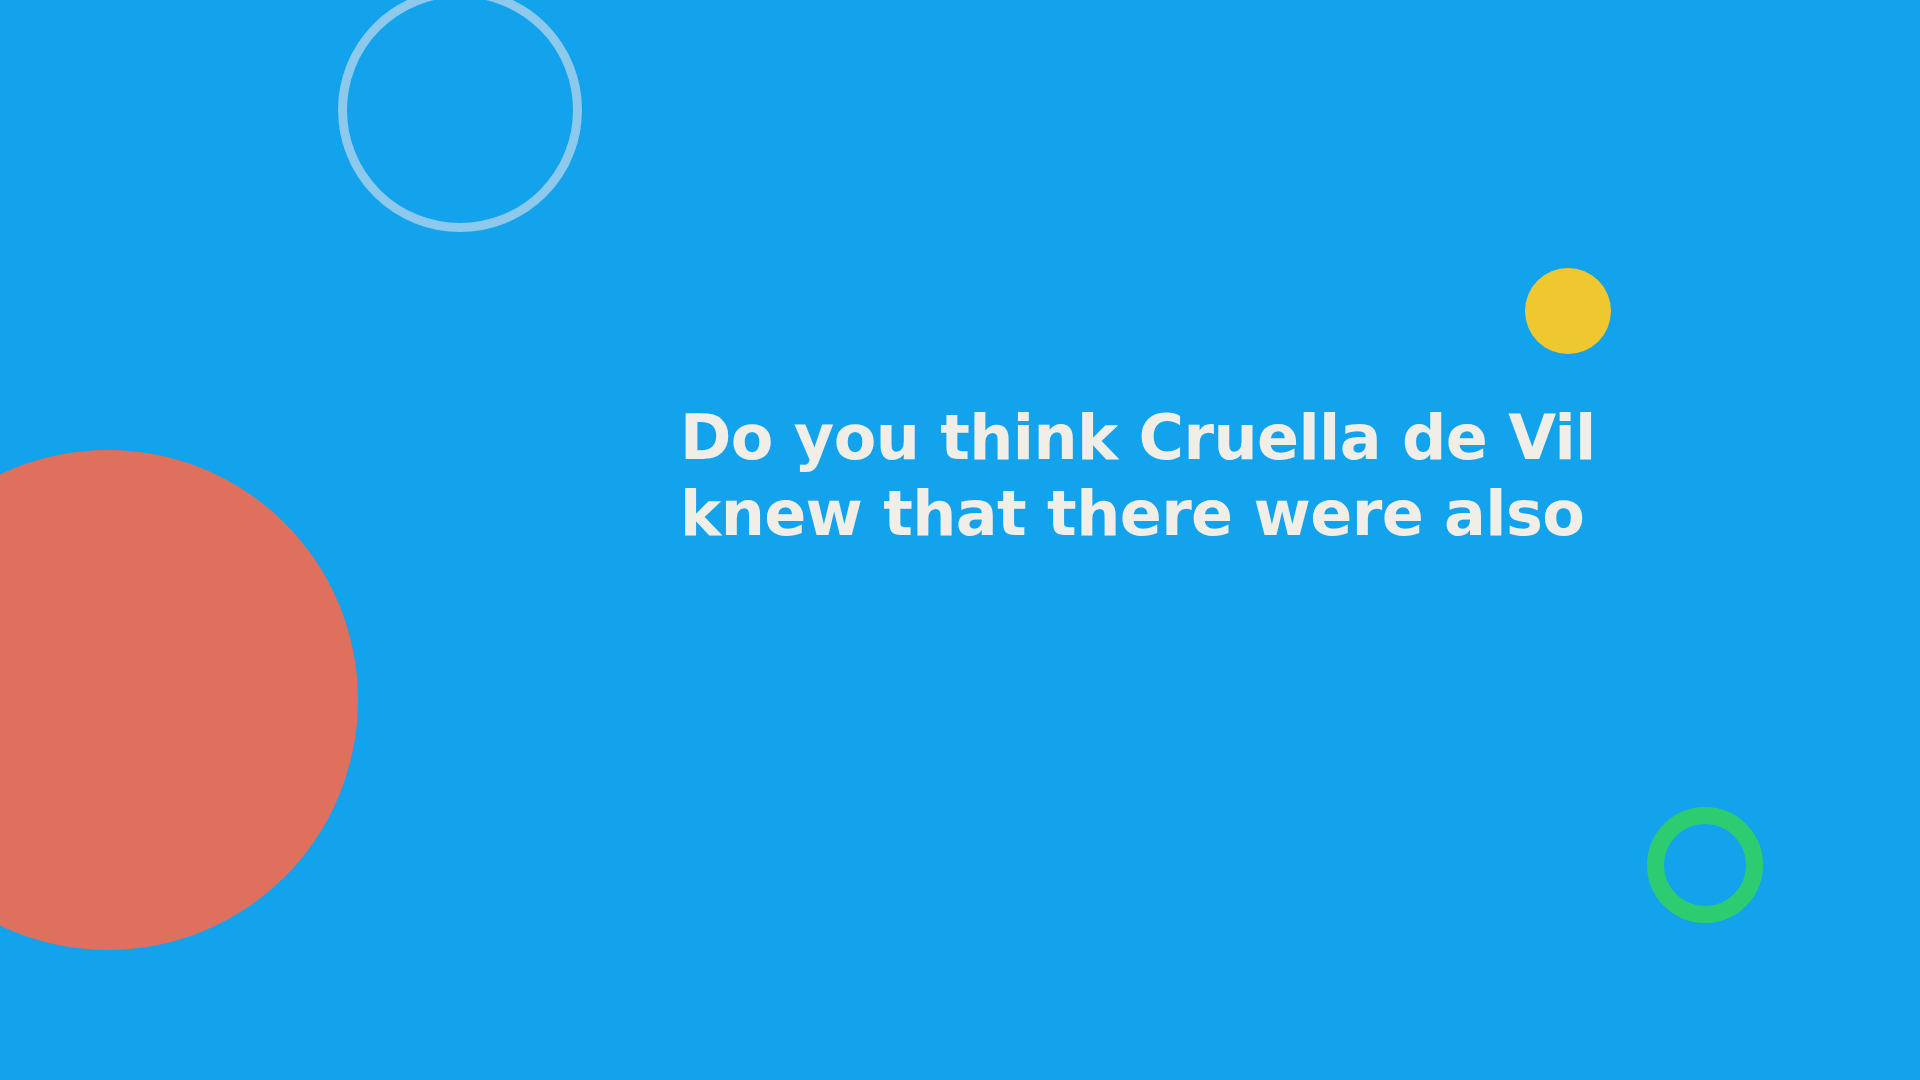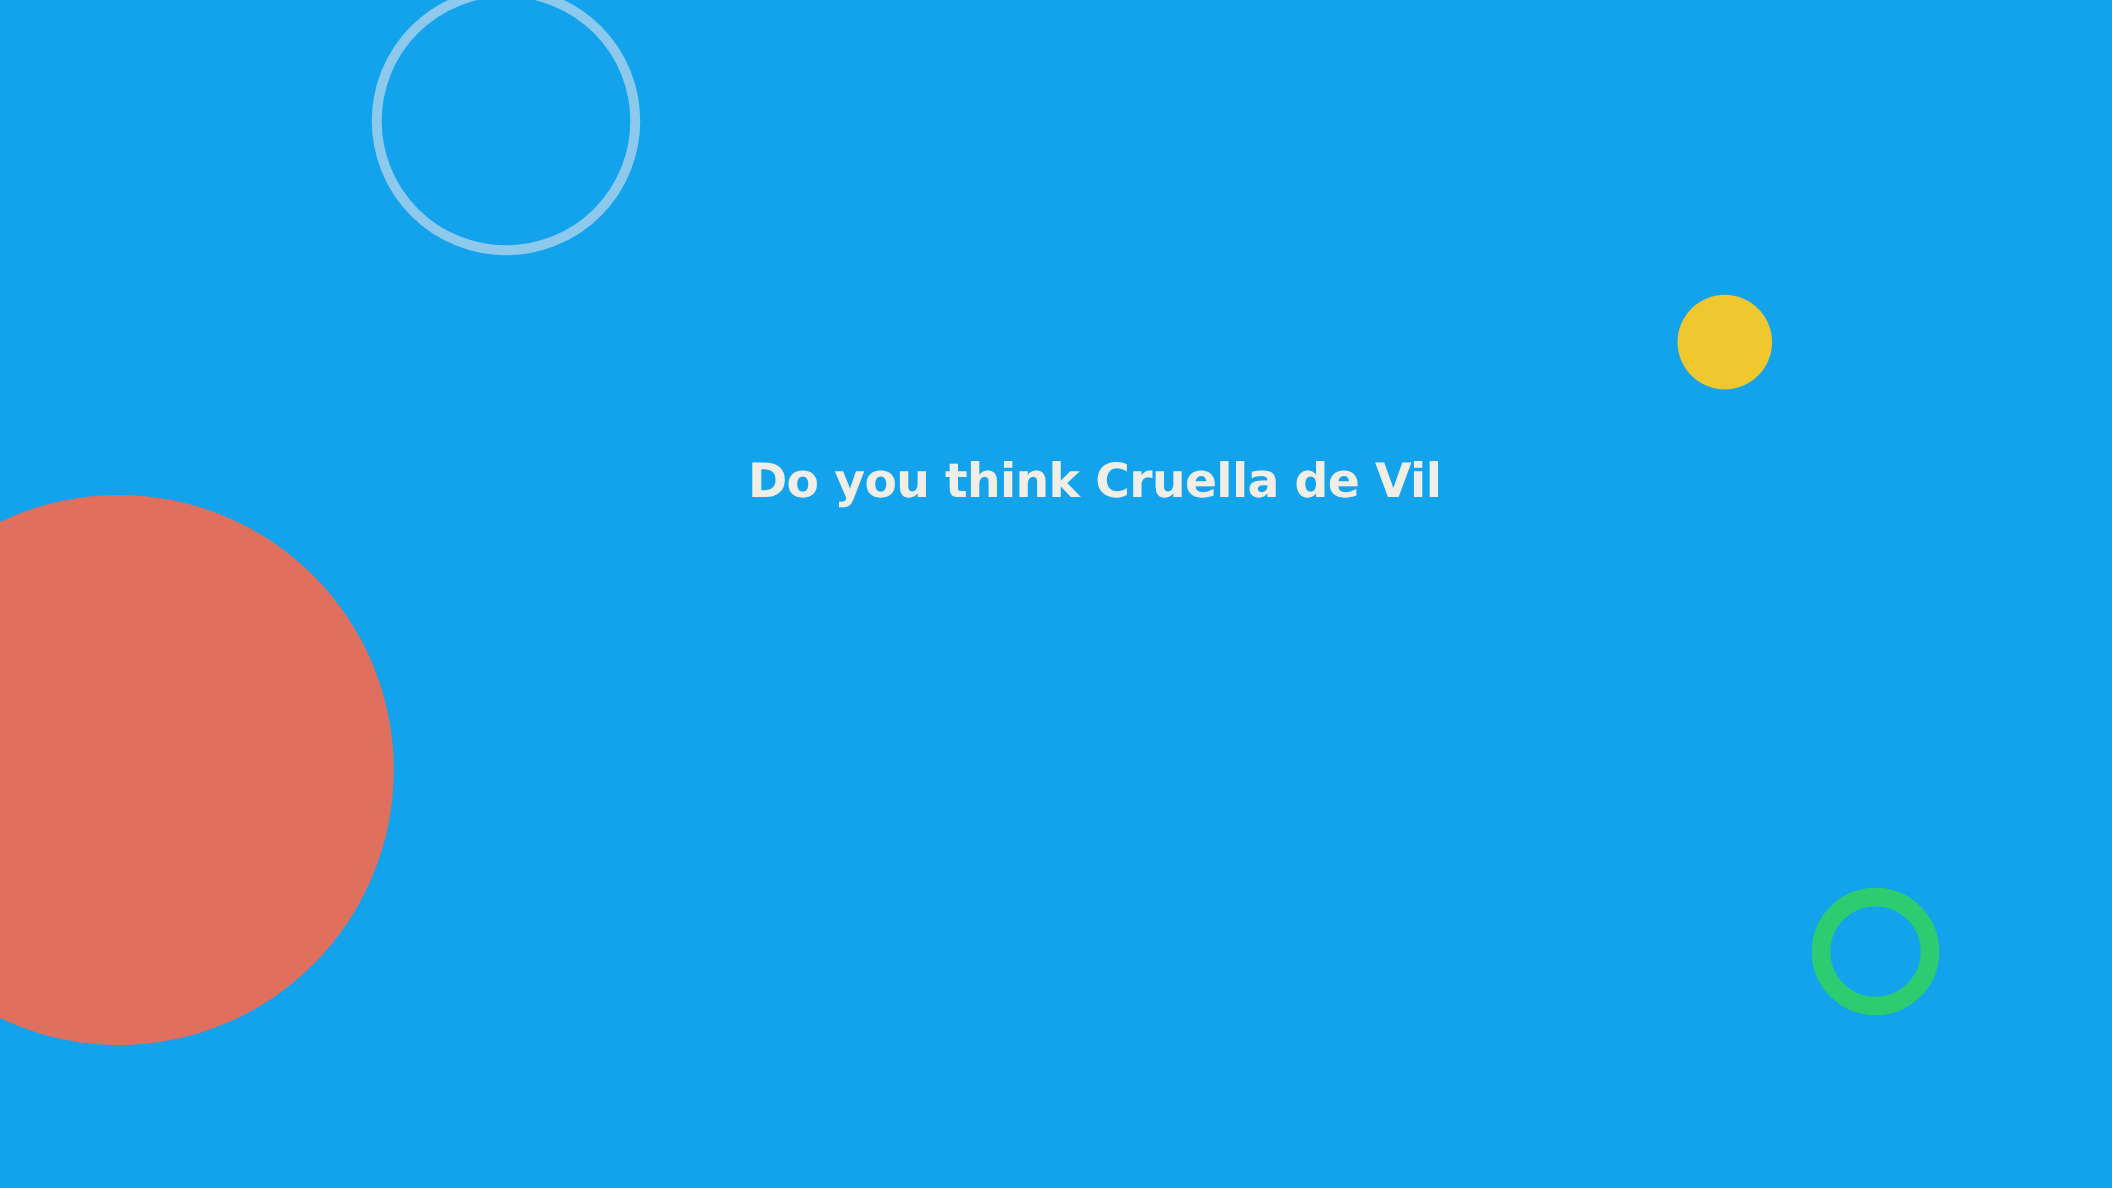--- a/index.html
+++ b/index.html
@@ -71,36 +71,37 @@
     position: absolute;
     left: 680px;
     top: 400px;
     width: 990px;
   }
   #headline .line {
     display: block;
     color: #f1eee7;
     font-family: "DejaVu Sans", sans-serif;
     font-weight: 700;
-    font-size: 43px;
+    font-size: 62px;
     line-height: 76px;
     letter-spacing: -0.6px;
     white-space: nowrap;
   }
 </style>
 </head>
 <body>
 
 <div id="stage">
 
   <div class="shape" id="ring-lightblue"></div>
 
   <div class="shape" id="dot-yellow"></div>
 
   <div class="shape" id="circle-salmon"></div>
 
   <div class="shape" id="ring-green"></div>
 
   <div id="headline">
     <span class="line">Do you think Cruella de Vil</span>
+    <span class="line">knew that there were also</span>
   </div>
 
 </div>
 
 </body></html>

